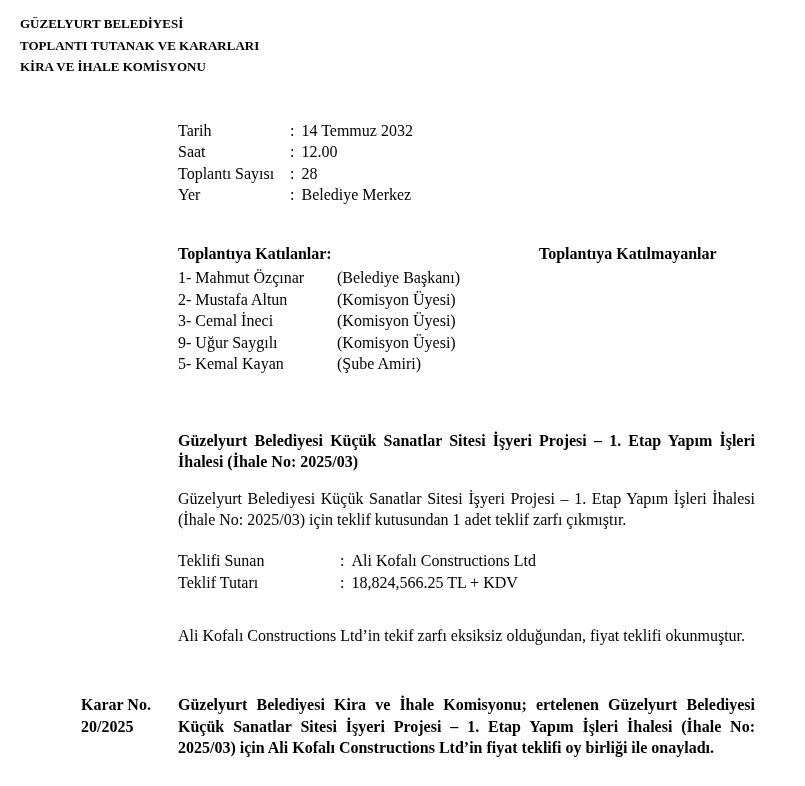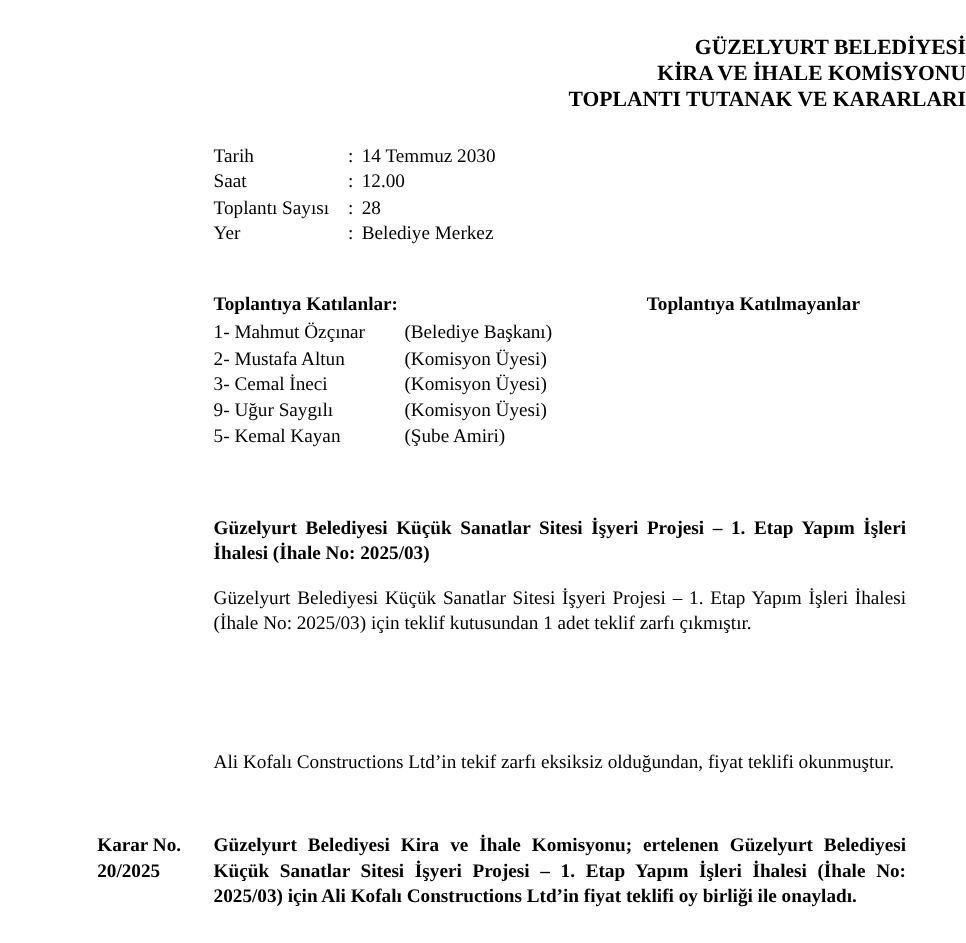--- a/index.html
+++ b/index.html
@@ -16,25 +16,24 @@
     font-family: "Liberation Serif", serif;
     font-size: 16px;
     overflow: hidden;
   }
   
   .title-block {
     position: absolute;
     top: 13px;
     left: 20px;
     width: 785px;
-    text-align: right;
+    text-align: left;
     font-weight: bold;
-    font-size: 18px;
+    font-size: 13px;
     line-height: 21.5px;
-    margin-top: 16px;
   }
   
   .meeting-info {
     position: absolute;
     top: 120px;
     left: 178px;
     line-height: 21.4px;
   }
   .info-label { display: inline-block; width: 112px; }
   .offer-rows .info-label { width: 162px; }
@@ -111,26 +110,26 @@
     line-height: 21.6px;
   }
 </style>
 </head>
 <body>
 
 <div class="page">
 
   <header class="title-block">
     <div>GÜZELYURT BELEDİYESİ</div>
+    <div>TOPLANTI TUTANAK VE KARARLARI</div>
     <div>KİRA VE İHALE KOMİSYONU</div>
-    <div>TOPLANTI TUTANAK VE KARARLARI</div>
   </header>
 
   <section class="meeting-info">
-    <div class="info-row"><span class="info-label">Tarih</span><span class="info-sep">:</span><span>14 Temmuz 2030</span></div>
+    <div class="info-row"><span class="info-label">Tarih</span><span class="info-sep">:</span><span>14 Temmuz 2032</span></div>
     <div class="info-row"><span class="info-label">Saat</span><span class="info-sep">:</span><span>12.00</span></div>
     <div class="info-row"><span class="info-label">Toplantı Sayısı</span><span class="info-sep">:</span><span>28</span></div>
     <div class="info-row"><span class="info-label">Yer</span><span class="info-sep">:</span><span>Belediye Merkez</span></div>
   </section>
 
   <div class="attendance-headers">
     <span class="present-header">Toplantıya Katılanlar:</span>
     <span class="absent-header">Toplantıya Katılmayanlar</span>
   </div>
 
@@ -139,20 +138,24 @@
     <div class="att-row"><span class="att-name">2- Mustafa Altun</span><span class="att-role">(Komisyon Üyesi)</span></div>
     <div class="att-row"><span class="att-name">3- Cemal İneci</span><span class="att-role">(Komisyon Üyesi)</span></div>
     <div class="att-row"><span class="att-name">9- Uğur Saygılı</span><span class="att-role">(Komisyon Üyesi)</span></div>
     <div class="att-row"><span class="att-name">5- Kemal Kayan</span><span class="att-role">(Şube Amiri)</span></div>
   </section>
 
   <h2 class="subject-heading" style="margin:0; font-size:16px;">Güzelyurt Belediyesi Küçük Sanatlar Sitesi İşyeri Projesi – 1. Etap Yapım İşleri İhalesi (İhale No: 2025/03)</h2>
 
   <p class="paragraph-1" style="margin:0;">Güzelyurt Belediyesi Küçük Sanatlar Sitesi İşyeri Projesi – 1. Etap Yapım İşleri İhalesi (İhale No: 2025/03) için teklif kutusundan 1 adet teklif zarfı çıkmıştır.</p>
 
+  <section class="offer-rows">
+    <div class="info-row"><span class="info-label">Teklifi Sunan</span><span class="info-sep">:</span><span>Ali Kofalı Constructions Ltd</span></div>
+    <div class="info-row"><span class="info-label">Teklif Tutarı</span><span class="info-sep">:</span><span>18,824,566.25 TL + KDV</span></div>
+  </section>
 
   <p class="paragraph-2" style="margin:0;">Ali Kofalı Constructions Ltd’in tekif zarfı eksiksiz olduğundan, fiyat teklifi okunmuştur.</p>
 
   <div class="decision-label">
     <div>Karar No.</div>
     <div>20/2025</div>
   </div>
 
   <p class="decision-text" style="margin:0;">Güzelyurt Belediyesi Kira ve İhale Komisyonu; ertelenen Güzelyurt Belediyesi Küçük Sanatlar Sitesi İşyeri Projesi – 1. Etap Yapım İşleri İhalesi (İhale No: 2025/03) için Ali Kofalı Constructions Ltd’in fiyat teklifi oy birliği ile onayladı.</p>
 

